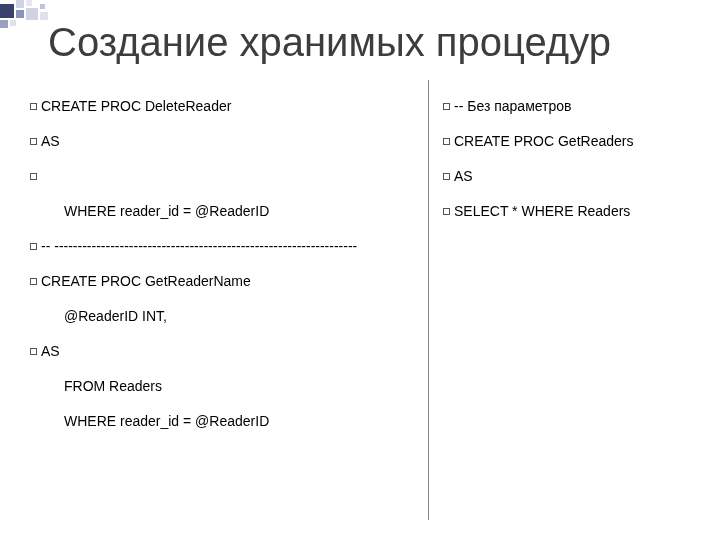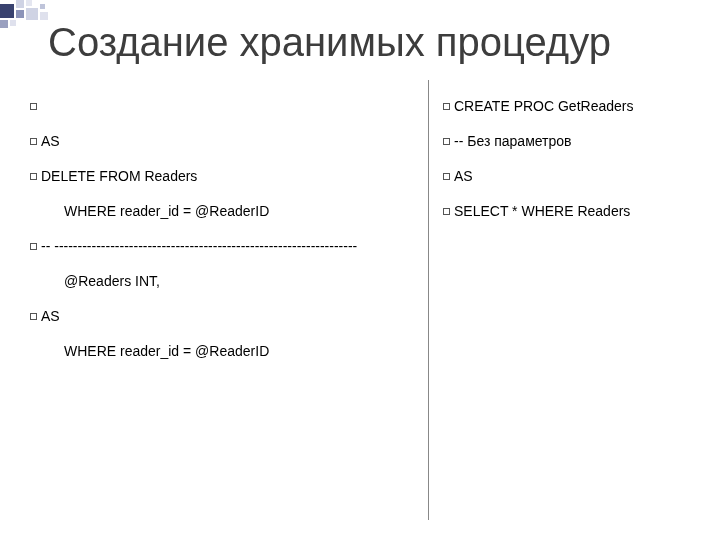--- a/index.html
+++ b/index.html
@@ -94,44 +94,46 @@
     <span class="sq" style="left:40px; top:4px;  width:5px;  height:5px;  background:#bfc4da;"></span>
     <span class="sq" style="left:40px; top:12px; width:8px;  height:8px;  background:#dfe1ed;"></span>
     <span class="sq" style="left:0px;  top:20px; width:8px;  height:8px;  background:#9aa0bf;"></span>
     <span class="sq" style="left:10px; top:20px; width:6px;  height:6px;  background:#dfe1ed;"></span>
   </div>
 
   <div class="title">Создание хранимых процедур</div>
 
   <div class="cols">
     <div class="col-left code">
+<span class="ln"><span class="bullet"></span><span>CREATE PROC DeleteReader</span></span>
+<span class="ln"><span class="bullet"></span><span>AS</span></span>
 <span class="ln"><span class="bullet"></span></span>
-<span class="ln"><span class="bullet"></span><span>AS</span></span>
-<span class="ln"><span class="bullet"></span><span>DELETE FROM Readers</span></span>
 <span class="ind">WHERE reader_id = @ReaderID</span>
 <span class="ln"><span class="bullet"></span><span>-- -----------------------------------------------------------------</span></span>
-<span class="ind">@Readers INT,</span>
+<span class="ln"><span class="bullet"></span><span>CREATE PROC GetReaderName</span></span>
+<span class="ind">@ReaderID INT,</span>
 <span class="ln"><span class="bullet"></span><span>AS</span></span>
+<span class="ind">FROM Readers</span>
 <span class="ind">WHERE reader_id = @ReaderID</span>
 
 
 
 
 
 
 
 
 
 
 
 
     </div>
 
     <div class="divider"></div>
 
     <div class="col-right code">
+<span class="ln"><span class="bullet"></span><span>-- Без параметров</span></span>
 <span class="ln"><span class="bullet"></span><span>CREATE PROC GetReaders</span></span>
-<span class="ln"><span class="bullet"></span><span>-- Без параметров</span></span>
 <span class="ln"><span class="bullet"></span><span>AS</span></span>
 <span class="ln"><span class="bullet"></span><span>SELECT * WHERE Readers</span></span>
     </div>
   </div>
 </div>
 
 </body></html>

